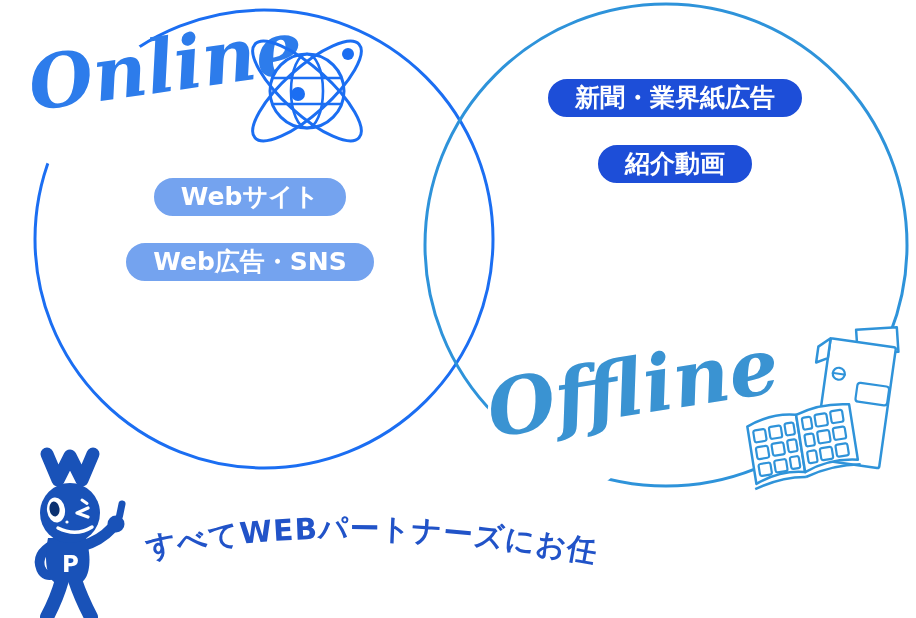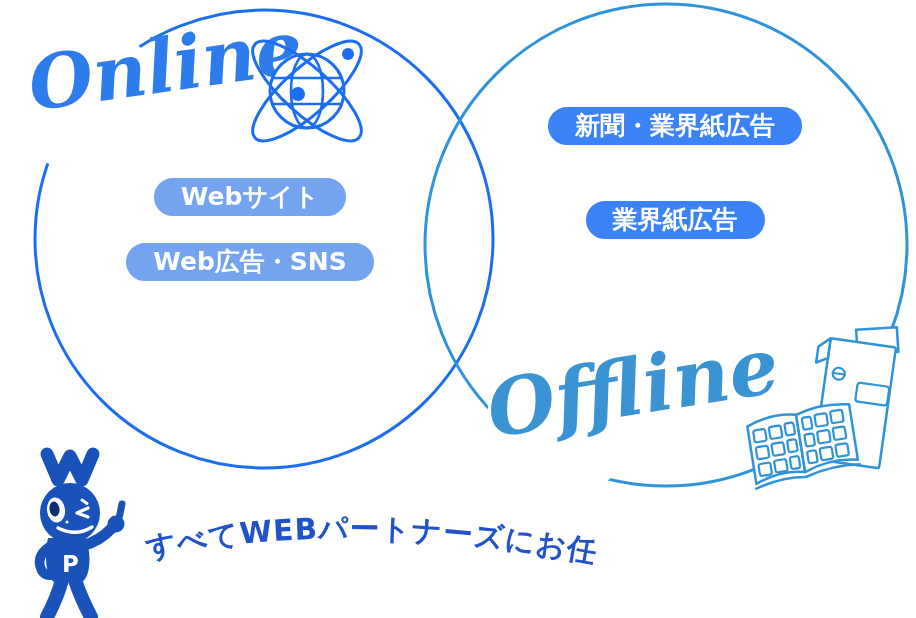--- a/index.html
+++ b/index.html
@@ -31,21 +31,21 @@
   .pill-col{position:absolute;display:flex;flex-direction:column;align-items:center;}
   #online-pills{left:90px;top:175px;width:320px;gap:21px;}
   #offline-pills{left:505px;top:76px;width:340px;gap:22px;}
   .pill{
     box-sizing:border-box;height:44px;line-height:37px;
     border:3px solid #ffffff;border-radius:22px;
     padding:0 27px;white-space:nowrap;text-align:center;
     color:#ffffff;font-weight:bold;font-size:25px;
   }
   .pill.online{background:#74a3ef;text-align:right;}
-  .pill.offline{background:#3b82f6;margin-top:28px;}
+  .pill.offline{background:#1d4ed8;}
 
   
   #globe{left:248px;top:30px;}
   #brochure{left:738px;top:312px;}
   #mascot{left:20px;top:420px;}
   #tagline{left:138px;top:492px;}
   #tagline text{
     font-family:"DejaVu Sans","Liberation Sans",sans-serif;
     font-weight:bold;letter-spacing:1px;
   }
@@ -77,21 +77,21 @@
   <circle cx="50" cy="64" r="7" fill="#1b6ef2"></circle>
 </svg>
 
 <div id="online-pills" class="pill-col">
   <div class="pill online">Webサイト</div>
   <div class="pill online">Web広告・SNS</div>
 </div>
 
 <div id="offline-pills" class="pill-col">
   <div class="pill offline">新聞・業界紙広告</div>
-  <div class="pill offline">業界紙広告</div>
+  <div class="pill offline">紹介動画</div>
 </div>
 
 <svg id="brochure" class="abs" width="178" height="186" viewBox="0 0 178 186" xmlns="http://www.w3.org/2000/svg">
   <g transform="rotate(8 115 90)" stroke="#2f93d9" fill="#ffffff" stroke-linejoin="round">
     <polygon points="108,18 148,10 153,34 113,42" stroke-width="2.5"></polygon>
     <rect x="84" y="30" width="66" height="122" rx="2" stroke-width="2.5"></rect>
     <polygon points="84,30 73,40 73,56 84,50" stroke-width="2.5"></polygon>
     <circle cx="97" cy="64" r="6" stroke-width="2.2"></circle>
     <line x1="90" y1="64" x2="104" y2="64" stroke-width="2.2"></line>
     <rect x="117" y="70" width="32" height="19" rx="3" stroke-width="2.2"></rect>

